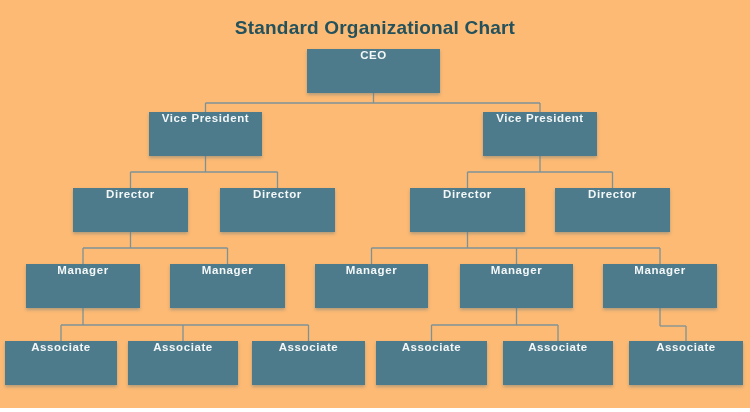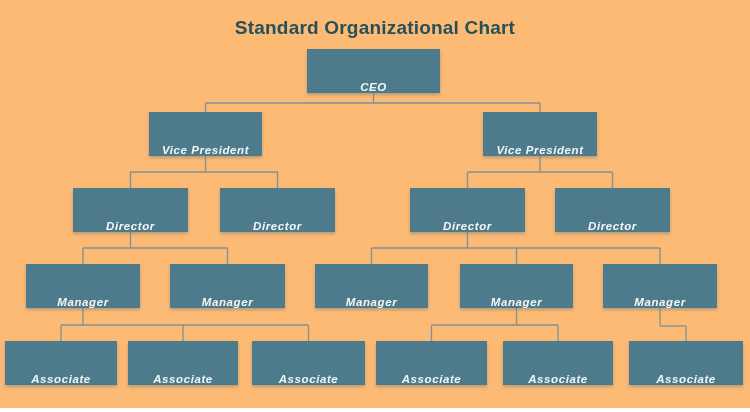--- a/index.html
+++ b/index.html
@@ -35,28 +35,27 @@
   #connector-svg {
     position: absolute;
     left: 0;
     top: 0;
     width: 750px;
     height: 412px;
   }
   .org-node {
     position: absolute;
     display: flex;
-    align-items: flex-end;
+    align-items: flex-start;
     justify-content: center;
     box-sizing: border-box;
     font-size: 11.5px;
     font-weight: 600;
     letter-spacing: 0.6px;
     box-shadow: 0 2px 3px rgba(100, 120, 125, 0.45);
-    font-style: italic;
   }
 </style>
 </head>
 <body>
 
 <div id="stage">
   <div id="chart-title" style="color: rgb(35, 81, 92);">Standard Organizational Chart</div>
   <div id="org-canvas">
     <svg id="connector-svg" viewBox="0 0 750 412" xmlns="http://www.w3.org/2000/svg">
         <line x1="373.5" y1="93" x2="373.5" y2="103" stroke="#7d9297" stroke-width="1.3"></line>

